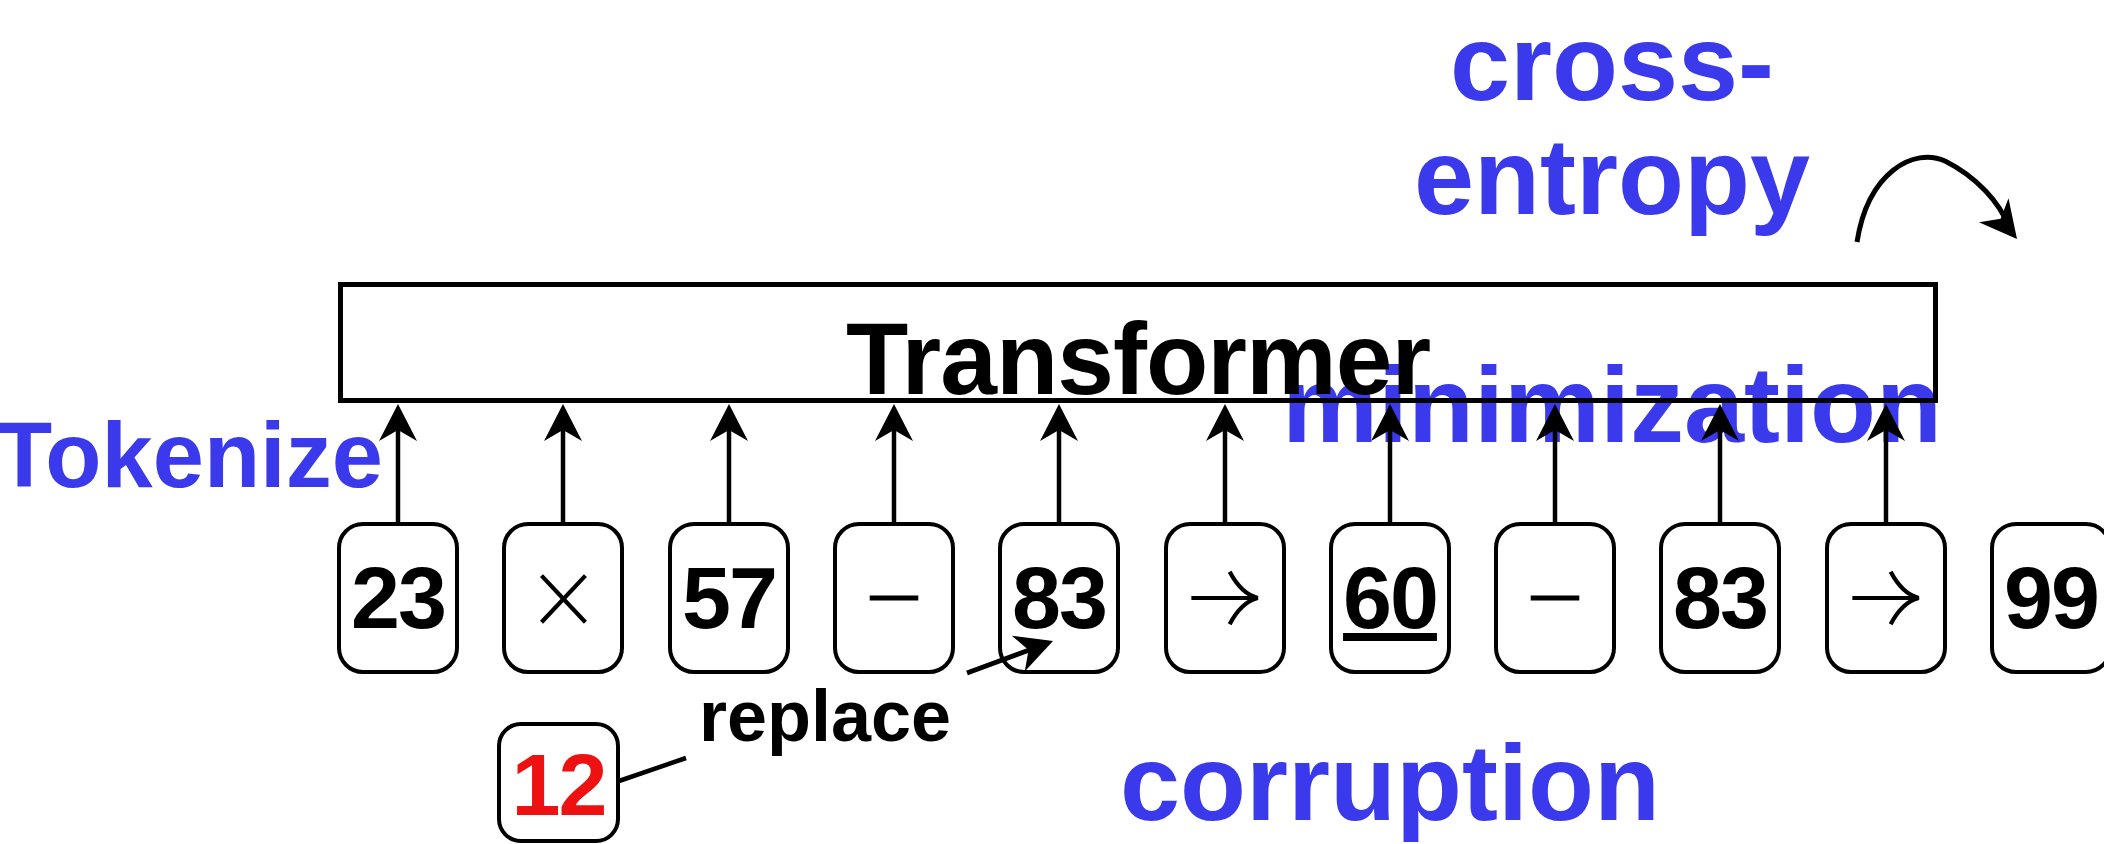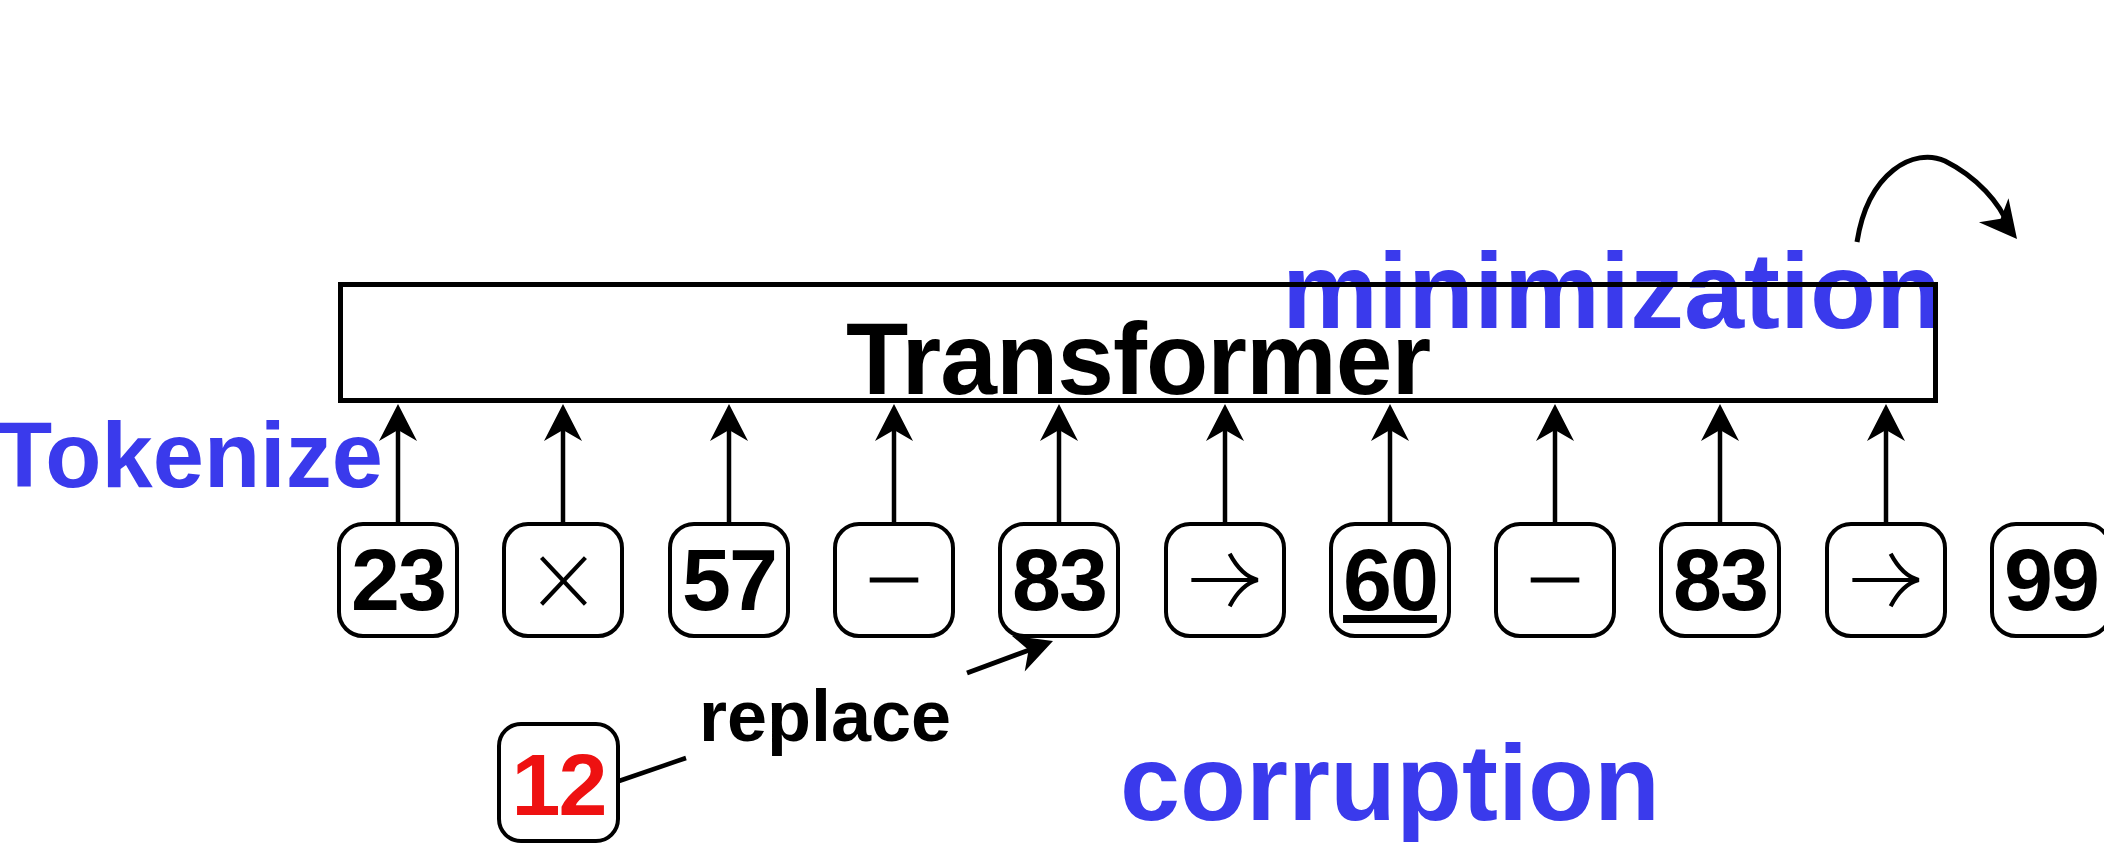--- a/index.html
+++ b/index.html
@@ -43,21 +43,21 @@
     box-sizing:border-box;
     display:flex;align-items:flex-start;justify-content:center;
   }
   #transformer-box .label{
     font-size:102px;font-weight:bold;color:var(--ink);
     padding-top:14px;letter-spacing:-1px;
   }
   
   .token-box{
     position:absolute;
-    top:522px;width:122px;height:116px;
+    top:522px;width:122px;height:152px;
     border:4px solid var(--ink);
     border-radius:26px;
     box-sizing:border-box;
     background:var(--paper);
     display:flex;align-items:center;justify-content:center;text-align:center;
   }
   .token-box .val{
     font-size:88px;font-weight:bold;color:var(--ink);
     line-height:120px;letter-spacing:-2px;
   }
@@ -79,21 +79,21 @@
     font-size:72px;line-height:84px;font-weight:bold;
     color:var(--ink);text-align:center;
   }
   #overlay{left:0;top:0;width:2104px;height:844px;pointer-events:none;}
 </style>
 </head>
 <body>
 
 <div id="stage">
 
-  <div class="abs blue-label" id="loss-label"><br>
+  <div class="abs blue-label" id="loss-label"><span>cross-entropy</span><br>
     <span>minimization</span></div>
 
   <div class="abs blue-label" id="tokenize-label"><span>Tokenize</span><br>
     </div>
 
   <div class="abs blue-label" id="corruption-label">corruption noise</div>
 
   <div class="abs" id="replace-label">replace</div>
 
   <div class="abs" id="transformer-box">

